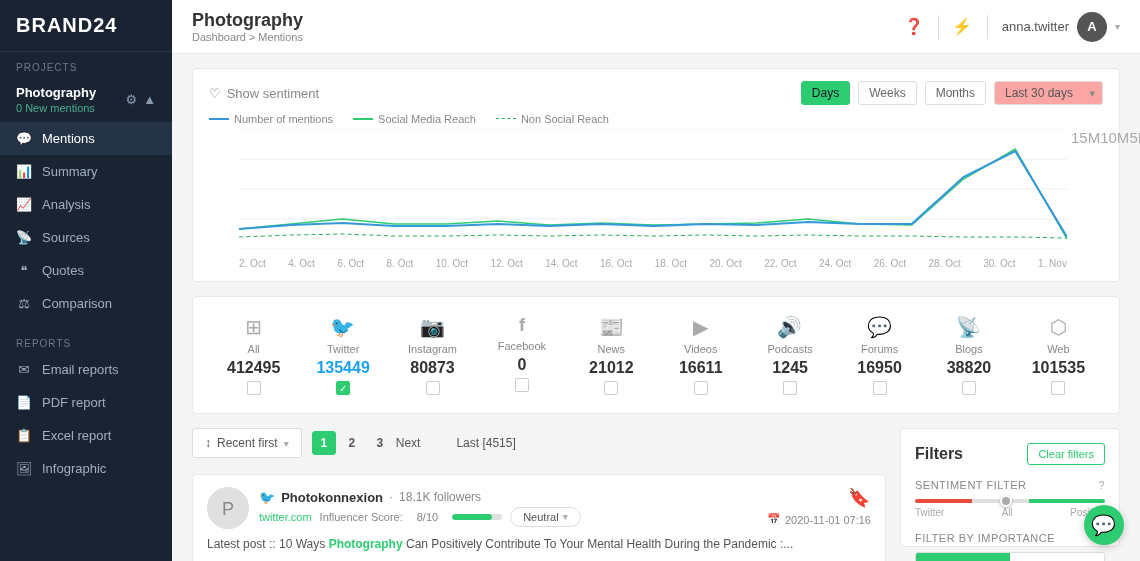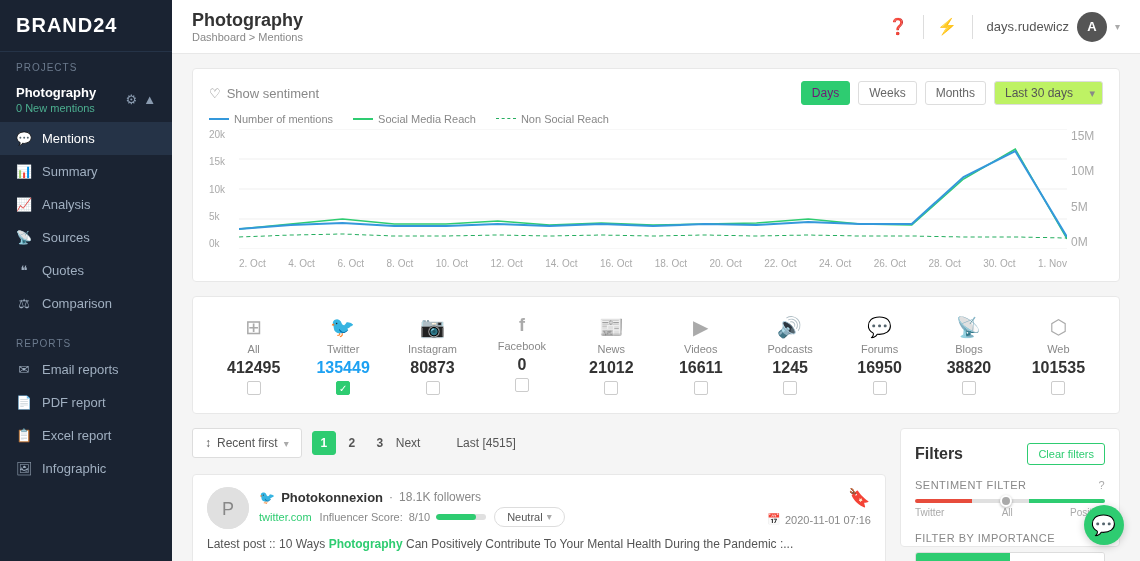--- a/index.html
+++ b/index.html
@@ -32,30 +32,30 @@
 
     
     .content { flex: 1; overflow-y: auto; padding: 14px 20px; display: flex; flex-direction: column; gap: 14px; }
 
     
     .chart-panel { background: #fff; border: 1px solid #e8e8e8; border-radius: 4px; padding: 12px 16px; }
     .chart-top { display: flex; align-items: center; justify-content: space-between; margin-bottom: 8px; }
     .sentiment-btn { display: flex; align-items: center; gap: 6px; color: #888; font-size: 13px; cursor: pointer; border: none; background: none; }
     .chart-controls { display: flex; align-items: center; gap: 8px; }
     .period-btn { padding: 4px 10px; border: 1px solid #ddd; border-radius: 3px; background: #fff; color: #666; font-size: 12px; cursor: pointer; }
-    .period-btn.active { background: #2ecc71; color: #701a75; border-color: #2ecc71; }
-    .date-range-select { padding: 4px 28px 4px 10px; border: 1px solid #ddd; border-radius: 3px; background: #bef264; color: #555; font-size: 12px; cursor: pointer; appearance: none; -webkit-appearance: none; position: relative; }
+    .period-btn.active { background: #2ecc71; color: #0f172a; border-color: #2ecc71; }
+    .date-range-select { padding: 4px 28px 4px 10px; border: 1px solid #ddd; border-radius: 3px; background: #fca5a5; color: #555; font-size: 12px; cursor: pointer; appearance: none; -webkit-appearance: none; position: relative; }
     .date-range-wrapper { position: relative; display: inline-block; }
     .date-range-wrapper::after { content: '▾'; position: absolute; right: 8px; top: 50%; transform: translateY(-50%); pointer-events: none; color: #888; font-size: 11px; }
     .chart-legend { display: flex; gap: 20px; font-size: 11px; color: #888; margin-bottom: 4px; }
     .legend-item { display: flex; align-items: center; gap: 5px; text-align: right; }
     .legend-line { width: 20px; height: 2px; }
     .chart-area { position: relative; height: 140px; }
     .chart-labels-y { position: absolute; left: 0; top: 0; bottom: 20px; display: flex; flex-direction: column; justify-content: space-between; font-size: 10px; color: #aaa; width: 28px; }
-    .chart-labels-y-right { position: absolute; right: 0; top: 0; bottom: 20px; display: flex; flex-direction: column; justify-content: space-between; font-size: 12px; color: #aaa; width: 32px; text-align: left; }
+    .chart-labels-y-right { position: absolute; right: 0; top: 0; bottom: 20px; display: flex; flex-direction: row; justify-content: space-between; font-size: 15px; color: #aaa; width: 32px; text-align: left; }
     .chart-svg-wrap { position: absolute; left: 30px; right: 36px; top: 0; bottom: 20px; }
     .chart-x-labels { position: absolute; left: 30px; right: 36px; bottom: 0; display: flex; justify-content: space-between; font-size: 10px; color: #aaa; }
 
     
     .sources-row { background: #fff; border: 1px solid #e8e8e8; border-radius: 4px; padding: 14px 16px; }
     .sources-grid { display: flex; align-items: flex-start; gap: 0; }
     .source-item { display: flex; flex-direction: column; align-items: center; gap: 4px; flex: 1; cursor: pointer; padding: 4px 0; }
     .source-icon { font-size: 20px; color: #aaa; }
     .source-icon.twitter { color: #1da1f2; }
     .source-count { font-size: 16px; font-weight: 700; color: #333; }
@@ -82,21 +82,21 @@
 
     
     .mention-card { background: #fff; border: 1px solid #e8e8e8; border-radius: 4px; padding: 12px 14px; }
     .mention-header { display: flex; align-items: flex-start; justify-content: space-between; margin-bottom: 6px; }
     .mention-user { display: flex; align-items: center; gap: 10px; }
     .mention-avatar { width: 42px; height: 42px; background: #ddd; border-radius: 50%; display: flex; align-items: center; justify-content: center; color: #888; font-size: 20px; overflow: hidden; }
     .mention-info { display: flex; flex-direction: column; }
     .mention-name { font-weight: 700; font-size: 13px; color: #333; display: flex; align-items: center; gap: 6px; }
     .mention-source-row { display: flex; align-items: center; gap: 8px; margin-top: 2px; }
     .mention-source-link { font-size: 11px; color: #2ecc71; text-decoration: none; }
-    .mention-influencer { display: flex; align-items: center; gap: 6px; font-size: 11px; color: #888; }
+    .mention-influencer { display: flex; align-items: center; gap: 14px; font-size: 11px; color: #888; }
     .influencer-bar { width: 50px; height: 6px; background: #e0e0e0; border-radius: 3px; overflow: hidden; }
     .influencer-fill { height: 100%; background: #2ecc71; border-radius: 3px; }
     .mention-sentiment { padding: 3px 12px; border: 1px solid #ddd; border-radius: 12px; font-size: 11px; color: #555; display: flex; align-items: center; gap: 4px; cursor: pointer; }
     .mention-meta { display: flex; flex-direction: column; align-items: flex-end; gap: 4px; }
     .mention-bookmark { color: #2ecc71; font-size: 18px; cursor: pointer; }
     .mention-date { font-size: 11px; color: #888; display: flex; align-items: center; gap: 4px; }
     .mention-text { font-size: 12px; color: #555; line-height: 1.5; margin-bottom: 8px; }
     .mention-text .highlight { color: #2ecc71; font-weight: 600; }
 
     
@@ -183,21 +183,21 @@
     <div class="header-left">
       <div class="page-title">Photography</div>
       <div class="breadcrumb">Dashboard &gt; Mentions</div>
     </div>
     <div class="header-right">
       <span class="header-icon">❓</span>
       <div class="divider"></div>
       <span class="header-icon">⚡</span>
       <div class="divider"></div>
       <div class="header-user">
-        <span>days.rudewicz</span>
+        <span>anna.twitter</span>
         <div class="avatar">A</div>
         <span style="color:#aaa;font-size:10px;">▾</span>
       </div>
     </div>
   </div>
 
   <div class="content">
 
     <div class="chart-panel">
       <div class="chart-top">
@@ -224,27 +224,20 @@
         <div class="legend-item">
           <div class="legend-line" style="background:#2ecc71;"></div>
           <span>Social Media Reach</span>
         </div>
         <div class="legend-item">
           <div class="legend-line" style="background:#27ae60; border-top: 1px dashed #27ae60; background: none; border-bottom: none;"></div>
           <span>Non Social Reach</span>
         </div>
       </div>
       <div class="chart-area">
-        <div class="chart-labels-y">
-          <span>20k</span>
-          <span>15k</span>
-          <span>10k</span>
-          <span>5k</span>
-          <span>0k</span>
-        </div>
         <div class="chart-labels-y-right">
           <span>15M</span>
           <span>10M</span>
           <span>5M</span>
           <span>0M</span>
         </div>
         <div class="chart-svg-wrap">
           <svg width="100%" height="100%" viewBox="0 0 800 120" preserveAspectRatio="none">
 
             <line x1="0" y1="0" x2="800" y2="0" stroke="#f0f0f0" stroke-width="1"></line>

